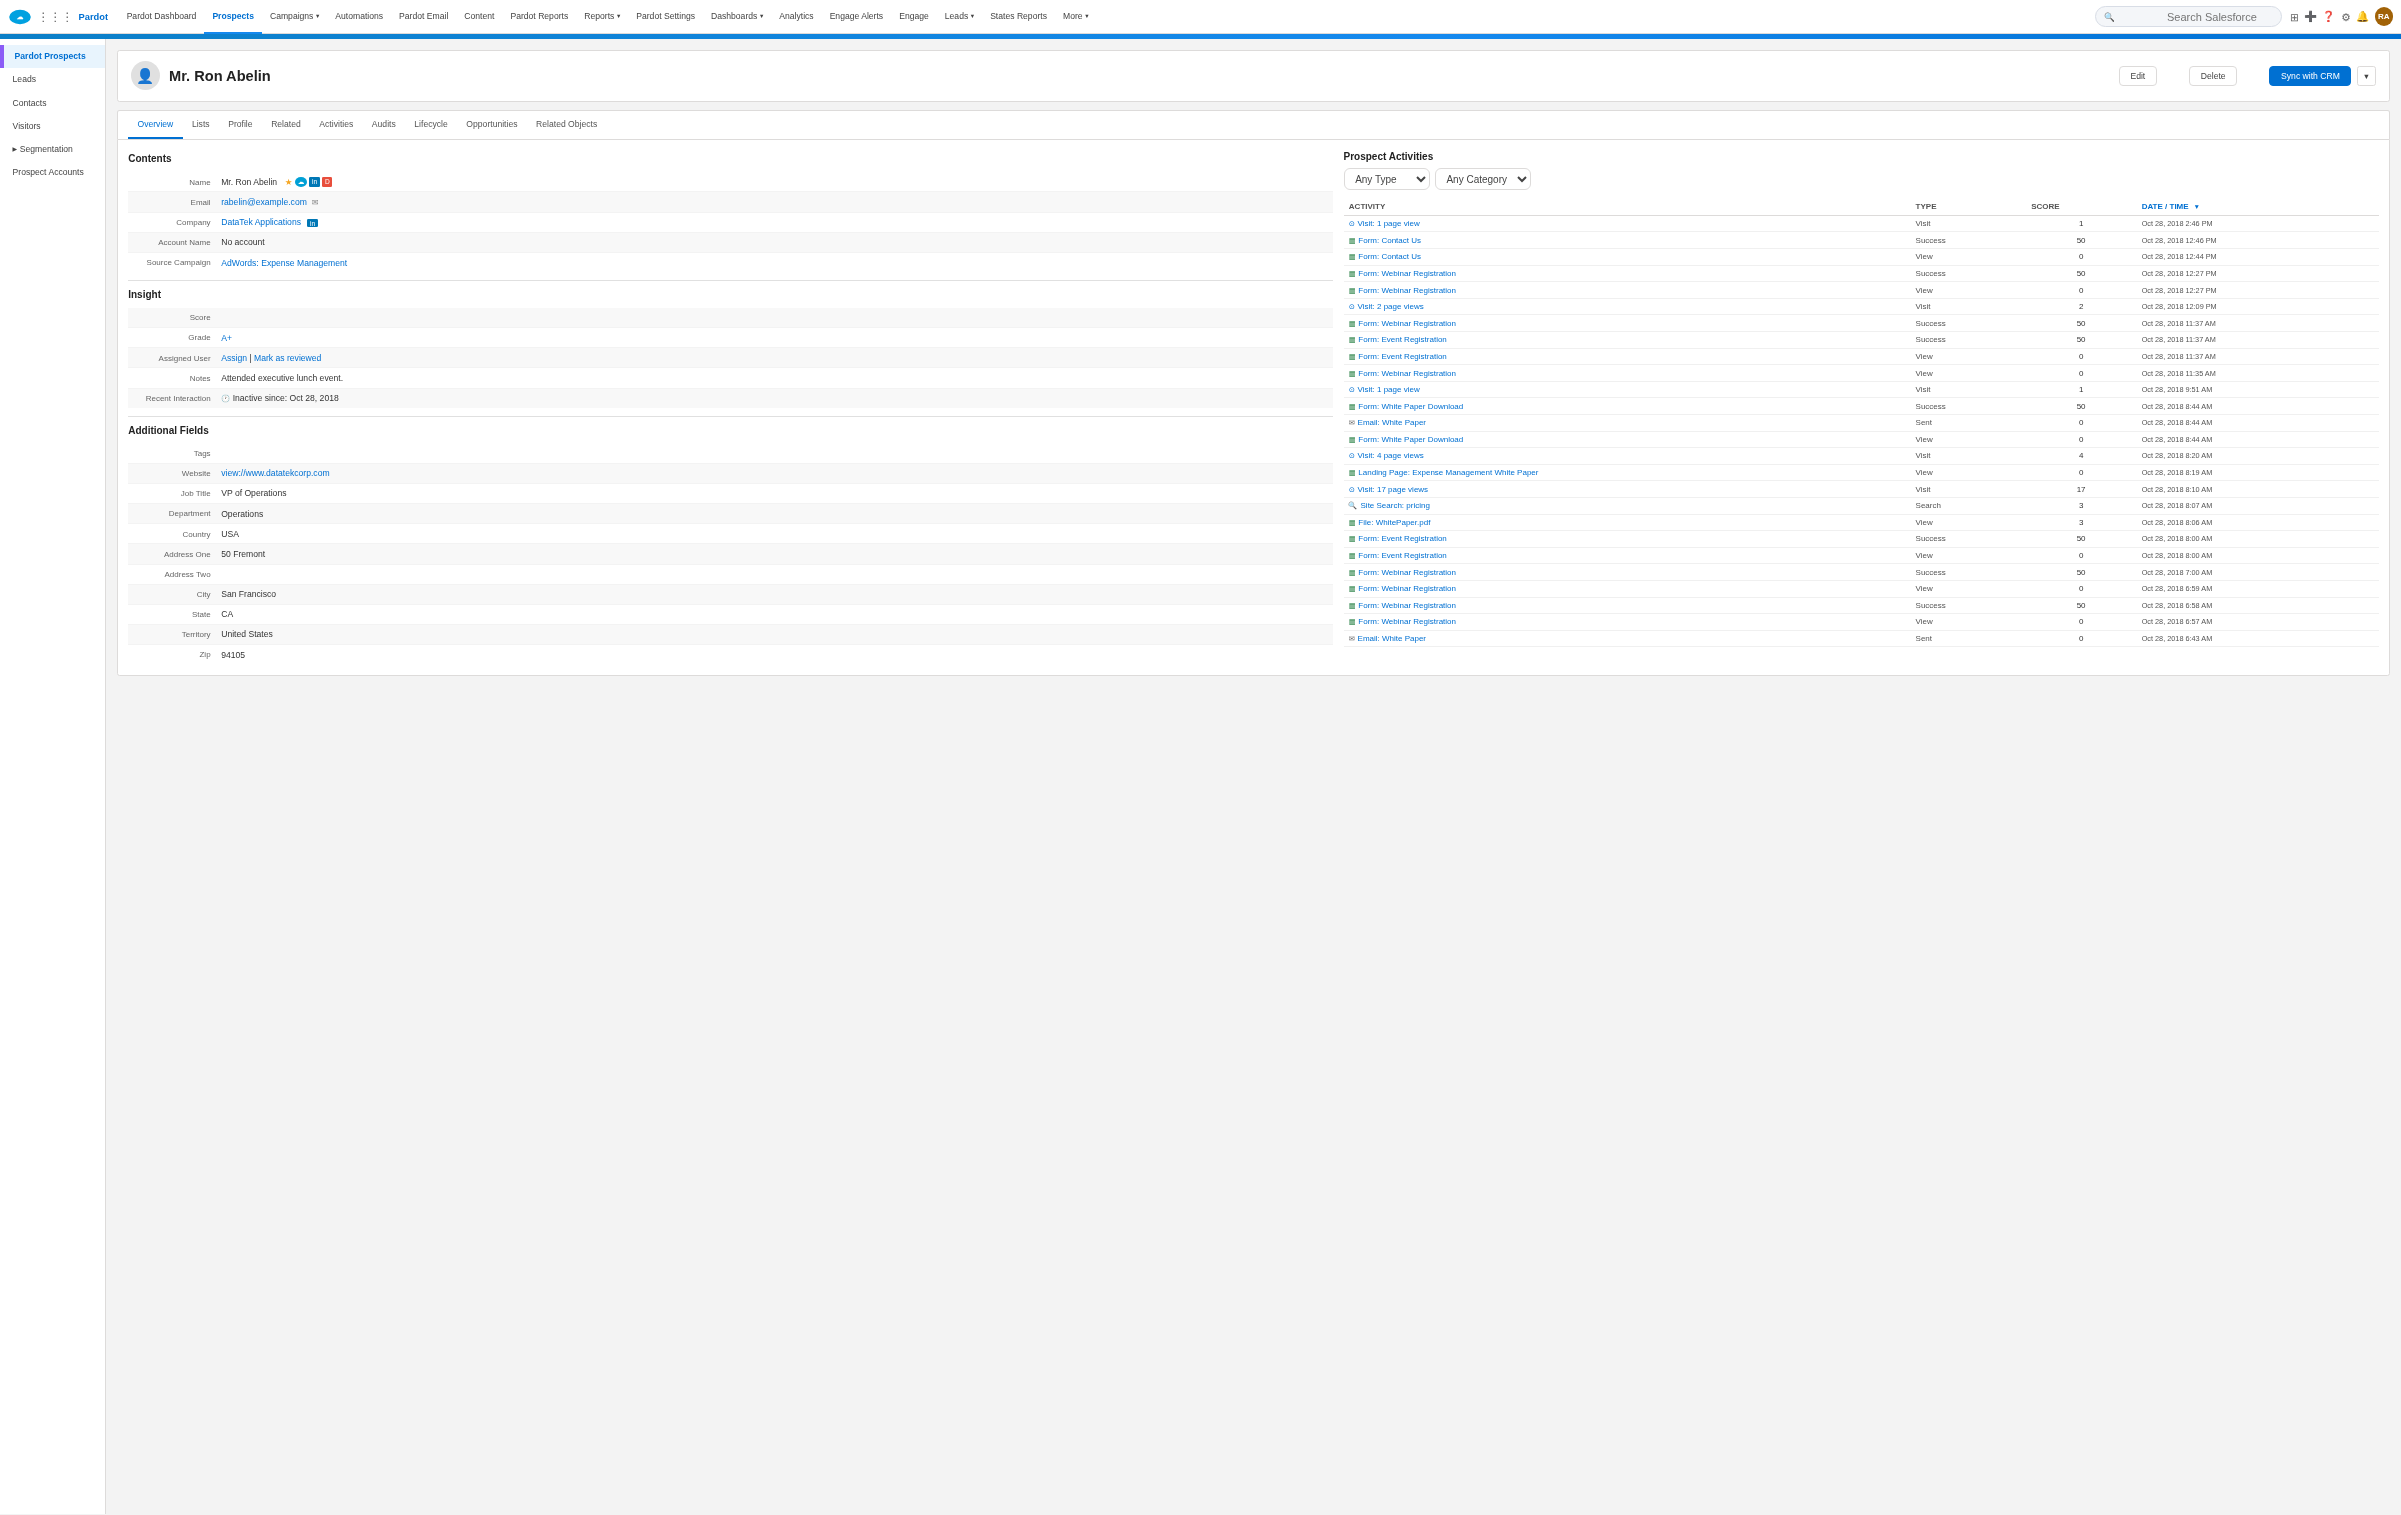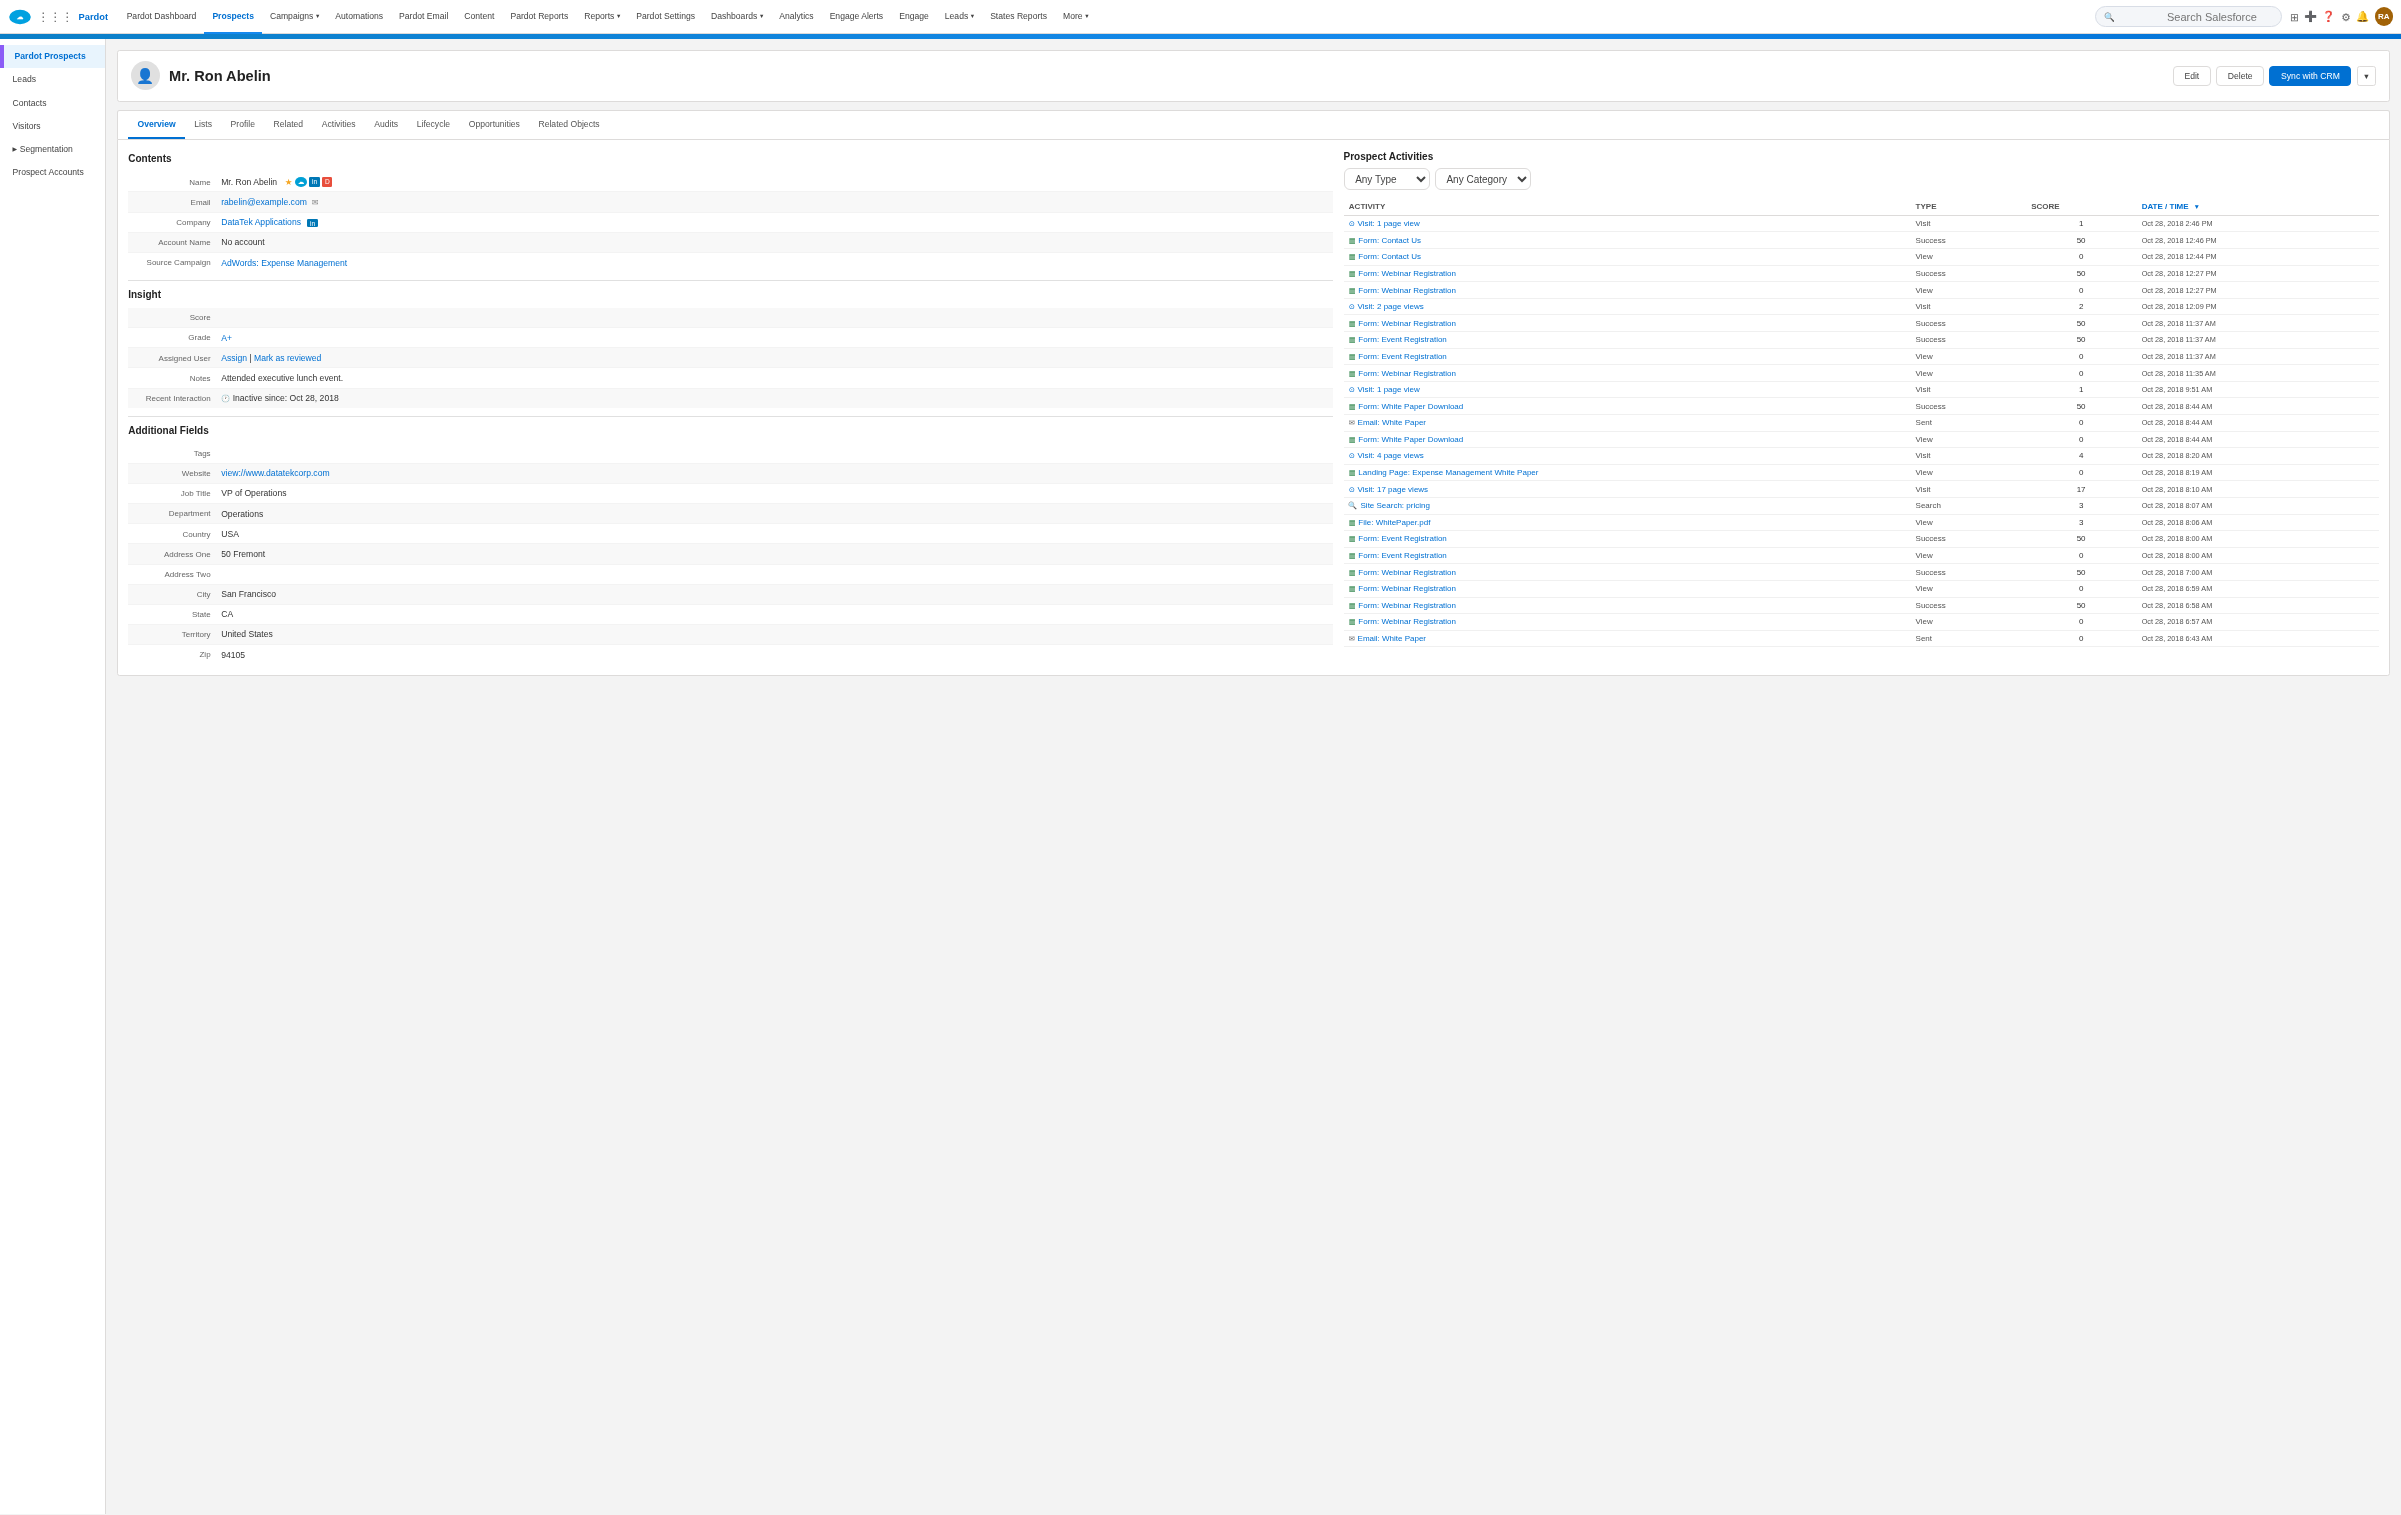--- a/index.html
+++ b/index.html
@@ -179,20 +179,21 @@
     }
     .btn {
       padding: 4px 10.6px;
       border: 0.7px solid #dddbda;
       background: #fff;
       border-radius: 4px;
       font-size: 8.6px;
       color: #444;
       cursor: pointer;
       white-space: nowrap;
+      margin-left: 27px;
     }
     .btn-primary {
       background: #0070d2;
       color: #fff;
       border-color: #0070d2;
     }
     .btn-split {
       padding: 4px 6.6px;
       border: 0.7px solid #dddbda;
       background: #fff;
@@ -215,21 +216,21 @@
       padding: 8px 9.3px;
       font-size: 8.6px;
       color: #555;
       cursor: pointer;
       border-bottom: 2px solid transparent;
       white-space: nowrap;
     }
     .tab.active {
       color: #0070d2;
       border-bottom: 2px solid #0070d2;
-      font-weight: 700;
+      font-weight: 400;
     }
 
     
     .two-col {
       display: flex;
       gap: 10.6px;
       background: #fff;
       border: 0.7px solid #dddbda;
       border-radius: 0 0 2.6px 2.6px;
       padding: 10.6px;

